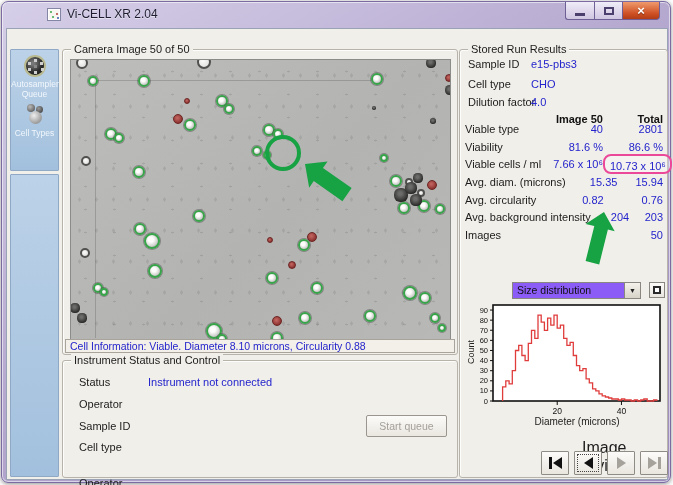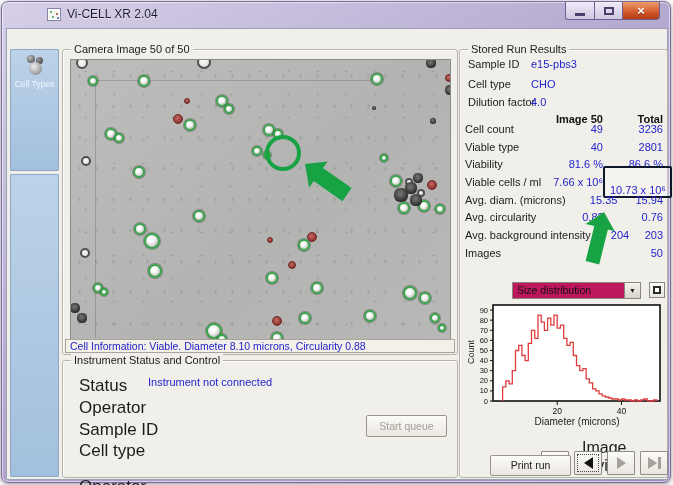--- a/index.html
+++ b/index.html
@@ -64,44 +64,44 @@
   .c-v { border:2px solid #38a44a; background:radial-gradient(circle at 40% 38%, #fdfdfb 25%, #d2d2d0 62%, #8e8e8c);
          box-shadow:0 0 0 1px rgba(70,70,70,.45); }
   .c-d { background:radial-gradient(circle at 42% 38%, #bf625e 10%, #8e3431 70%); border:1px solid #6c2522; }
   .c-p { border:2px solid #50504e; background:radial-gradient(circle at 40% 38%, #fbfbf9, #d9d9d7); }
   .c-x { background:radial-gradient(circle at 45% 40%, #6b6b69 15%, #262624 75%); border-radius:44%; }
   .cellinfo { position:absolute; left:2px; right:2px; bottom:1px; height:14px; background:#f3f0e9; border:1px solid #a8a49c;
               font-size:10.5px; line-height:12px; color:#2424cc; padding:0 4px; white-space:nowrap; overflow:hidden; }
 
   
   .instr-grp { left:55px; top:331px; width:396px; height:118px; }
-  .irow { position:absolute; left:16px; font-size:17px; color:#1c1c1c;text-align:center; }
+  .irow { position:absolute; left:16px; font-size:11px; color:#1c1c1c;text-align:center; }
   .ivalue { position:absolute; left:85px; font-size:11px; color:#2424cc; white-space:nowrap; }
   .btn { background:linear-gradient(#fcfbf9,#eae7e0); border:1px solid #9a968f; border-radius:2px;
          font-size:10.5px; color:#1c1c1c; text-align:center; font-family:inherit; }
   .btn.disabled { color:#a3a099; }
   .btn-login { position:absolute; left:303px; top:19px; width:81px; height:23px; line-height:21px; }
   .btn-start { position:absolute; left:303px; top:54px; width:81px; height:22px; line-height:20px; }
 
   
   .res-grp { left:452px; top:20px; width:209px; height:429px; }
   .rinfo { position:absolute; left:8px; font-size:11px; color:#1c1c1c; }
   .rinfo .val { position:absolute; left:63px; color:#2424cc; white-space:nowrap; }
   .rheader { position:absolute; left:5px; right:4px; top:63px; display:flex; font-size:11px; font-weight:bold; color:#111; }
   .rheader .sp { flex:1; }
   .rheader .h1 { width:68px; text-align:right; }
   .rheader .h2 { width:60px; text-align:right; }
   .rrows { position:absolute; left:5px; right:4px; top:70px; }
   .rrow { display:flex; align-items:center; height:17.7px; font-size:11px; }
   .rlabel { flex:1; color:#1c1c1c; white-space:nowrap; }
   .rc1 { width:68px; text-align:right; color:#2424cc; white-space:nowrap; }
   .rc2 { width:60px; text-align:right; color:#2424cc; white-space:nowrap; }
-  .hlbox { display:inline-block; border:2px solid #0f172a; border-radius:2px; padding:16px 4px 0 5px; margin-right:-6px; background:rgba(255,255,255,.25); }
-
-  .combo { position:absolute; left:52px; top:232px; width:129px; height:17px; border:1px solid #8a8781; background:#be185d; display:flex; }
+  .hlbox { display:inline-block; border:2px solid #ec4899; border-radius:8px; padding:4px 4px 0 5px; margin-right:-6px; background:rgba(255,255,255,.25); }
+
+  .combo { position:absolute; left:52px; top:232px; width:129px; height:17px; border:1px solid #8a8781; background:#8b5cf6; display:flex; }
   .combo-text { flex:1; font-size:10.5px; padding:1px 0 0 4px; color:#111; white-space:nowrap; overflow:hidden; }
   .combo-btn { width:16px; background:linear-gradient(#f4f2ec,#d7d3c8); border-left:1px solid #8a8781;
                font-size:7px; color:#222; text-align:center; line-height:15px; }
   .popout { position:absolute; left:189px; top:232px; width:16px; height:16px; background:linear-gradient(#fcfbf9,#e8e5de);
             border:1px solid #8a8781; display:flex; align-items:center; justify-content:center; }
   .popout .sq { width:8px; height:8px; border:2px solid #2a2a2a; background:#fff; }
 
   .chart { position:absolute; left:8px; top:253px; width:198px; height:112px; }
   .ylab { position:absolute; left:-12px; top:297px; width:46px; text-align:center; transform:rotate(-90deg); font-size:9px; color:#222; }
   .xlab { position:absolute; left:36px; top:366px; width:162px; text-align:center; font-size:10px; color:#222; }
@@ -144,20 +144,34 @@
           </div>
         <div class="wbtn close">
             <div class="g-close">×</div>
           </div>
       </div>
     </div>
 
     <div class="client">
 
       <div class="sidepanel side1" id="sidebar">
+          <div class="side-item">
+            <div>
+              <div class="ic-sampler">
+                <i style="left:8px;top:2px"></i>
+                <i style="left:14px;top:5px"></i>
+                <i style="left:15px;top:11px"></i>
+                <i style="left:8px;top:14px"></i>
+                <i style="left:2px;top:11px"></i>
+                <i style="left:2px;top:5px"></i>
+                <i style="left:8px;top:8px;background:#888"></i>
+              </div>
+            </div>
+            <div>Autosampler Queue</div>
+          </div>
           <div class="side-item">
             <div>
               <div class="ic-cells">
                 <i style="left:4px;top:0;width:8px;height:8px;background:radial-gradient(circle at 38% 35%,#bbb,#444)"></i>
                 <i style="left:13px;top:2px;width:7px;height:7px;background:radial-gradient(circle at 38% 35%,#999,#333)"></i>
                 <i style="left:6px;top:7px;width:13px;height:13px;background:radial-gradient(circle at 38% 35%,#eee,#777)"></i>
               </div>
             </div>
             <div>Cell Types</div>
           </div>
@@ -263,25 +277,20 @@
           <span class="val">4.0</span>
         </div>
 
         <div class="rheader">
           <span class="sp"></span>
           <span class="h1">Image 50</span>
           <span class="h2">Total</span>
         </div>
         <div class="rrows" id="rrows">
             <div class="rrow">
-              <span class="rlabel">Cell count</span>
-              <span class="rc1">49</span>
-              <span class="rc2">3236</span>
-            </div>
-            <div class="rrow">
               <span class="rlabel">Viable type</span>
               <span class="rc1">40</span>
               <span class="rc2">2801</span>
             </div>
             <div class="rrow">
               <span class="rlabel">Viability</span>
               <span class="rc1">81.6 %</span>
               <span class="rc2">86.6 %</span>
             </div>
             <div class="rrow">
@@ -360,21 +369,20 @@
               <span class="tri tri-l"></span>
             </div>
             <div class="nbtn disabled">
               <span class="tri tri-r"></span>
             </div>
             <div class="nbtn disabled">
               <span class="tri tri-r"></span>
               <span class="bar"></span>
             </div>
           </div>
-        <button class="btn btn-print">Print run</button>
 
         <svg class="overlay" width="209" height="429">
           <polygon points="0,0 -15,16 -6,16 -6,52 8,52 8,16 15,16" transform="translate(144,162) rotate(14)" fill="#17a244"></polygon>
         </svg>
       </div>
     </div>
   </div>
 </div>
 
 </body></html>

